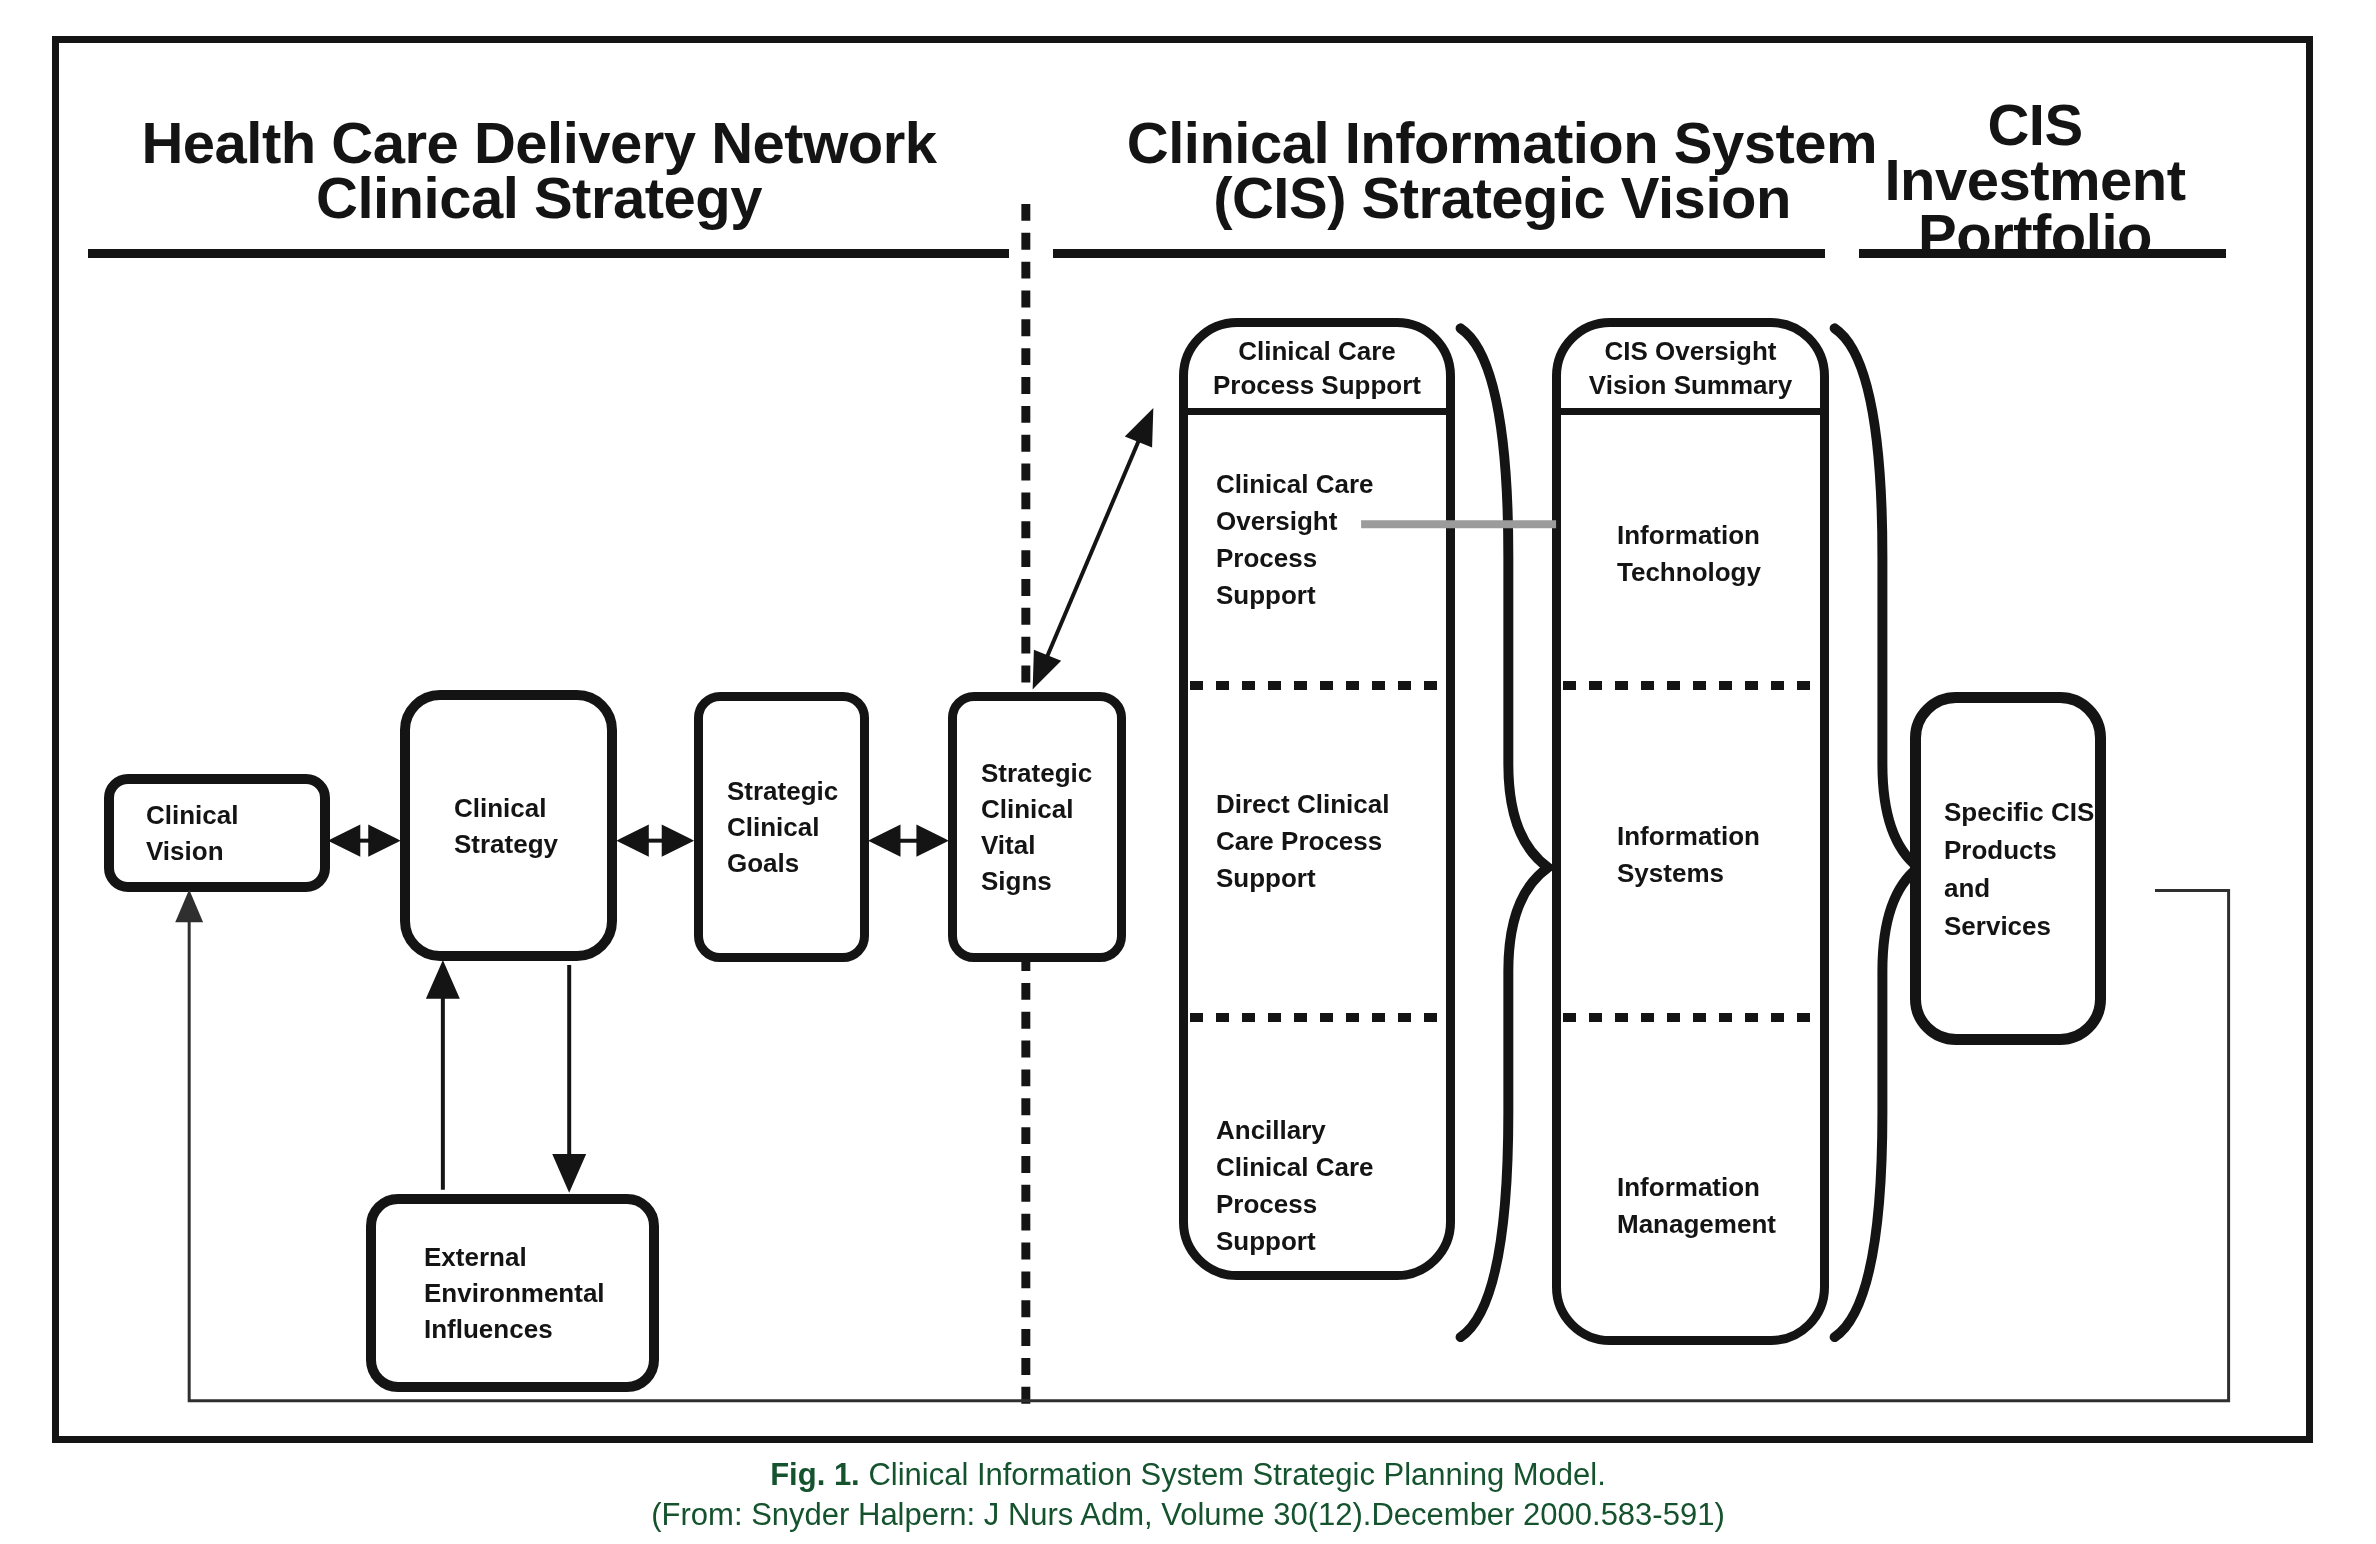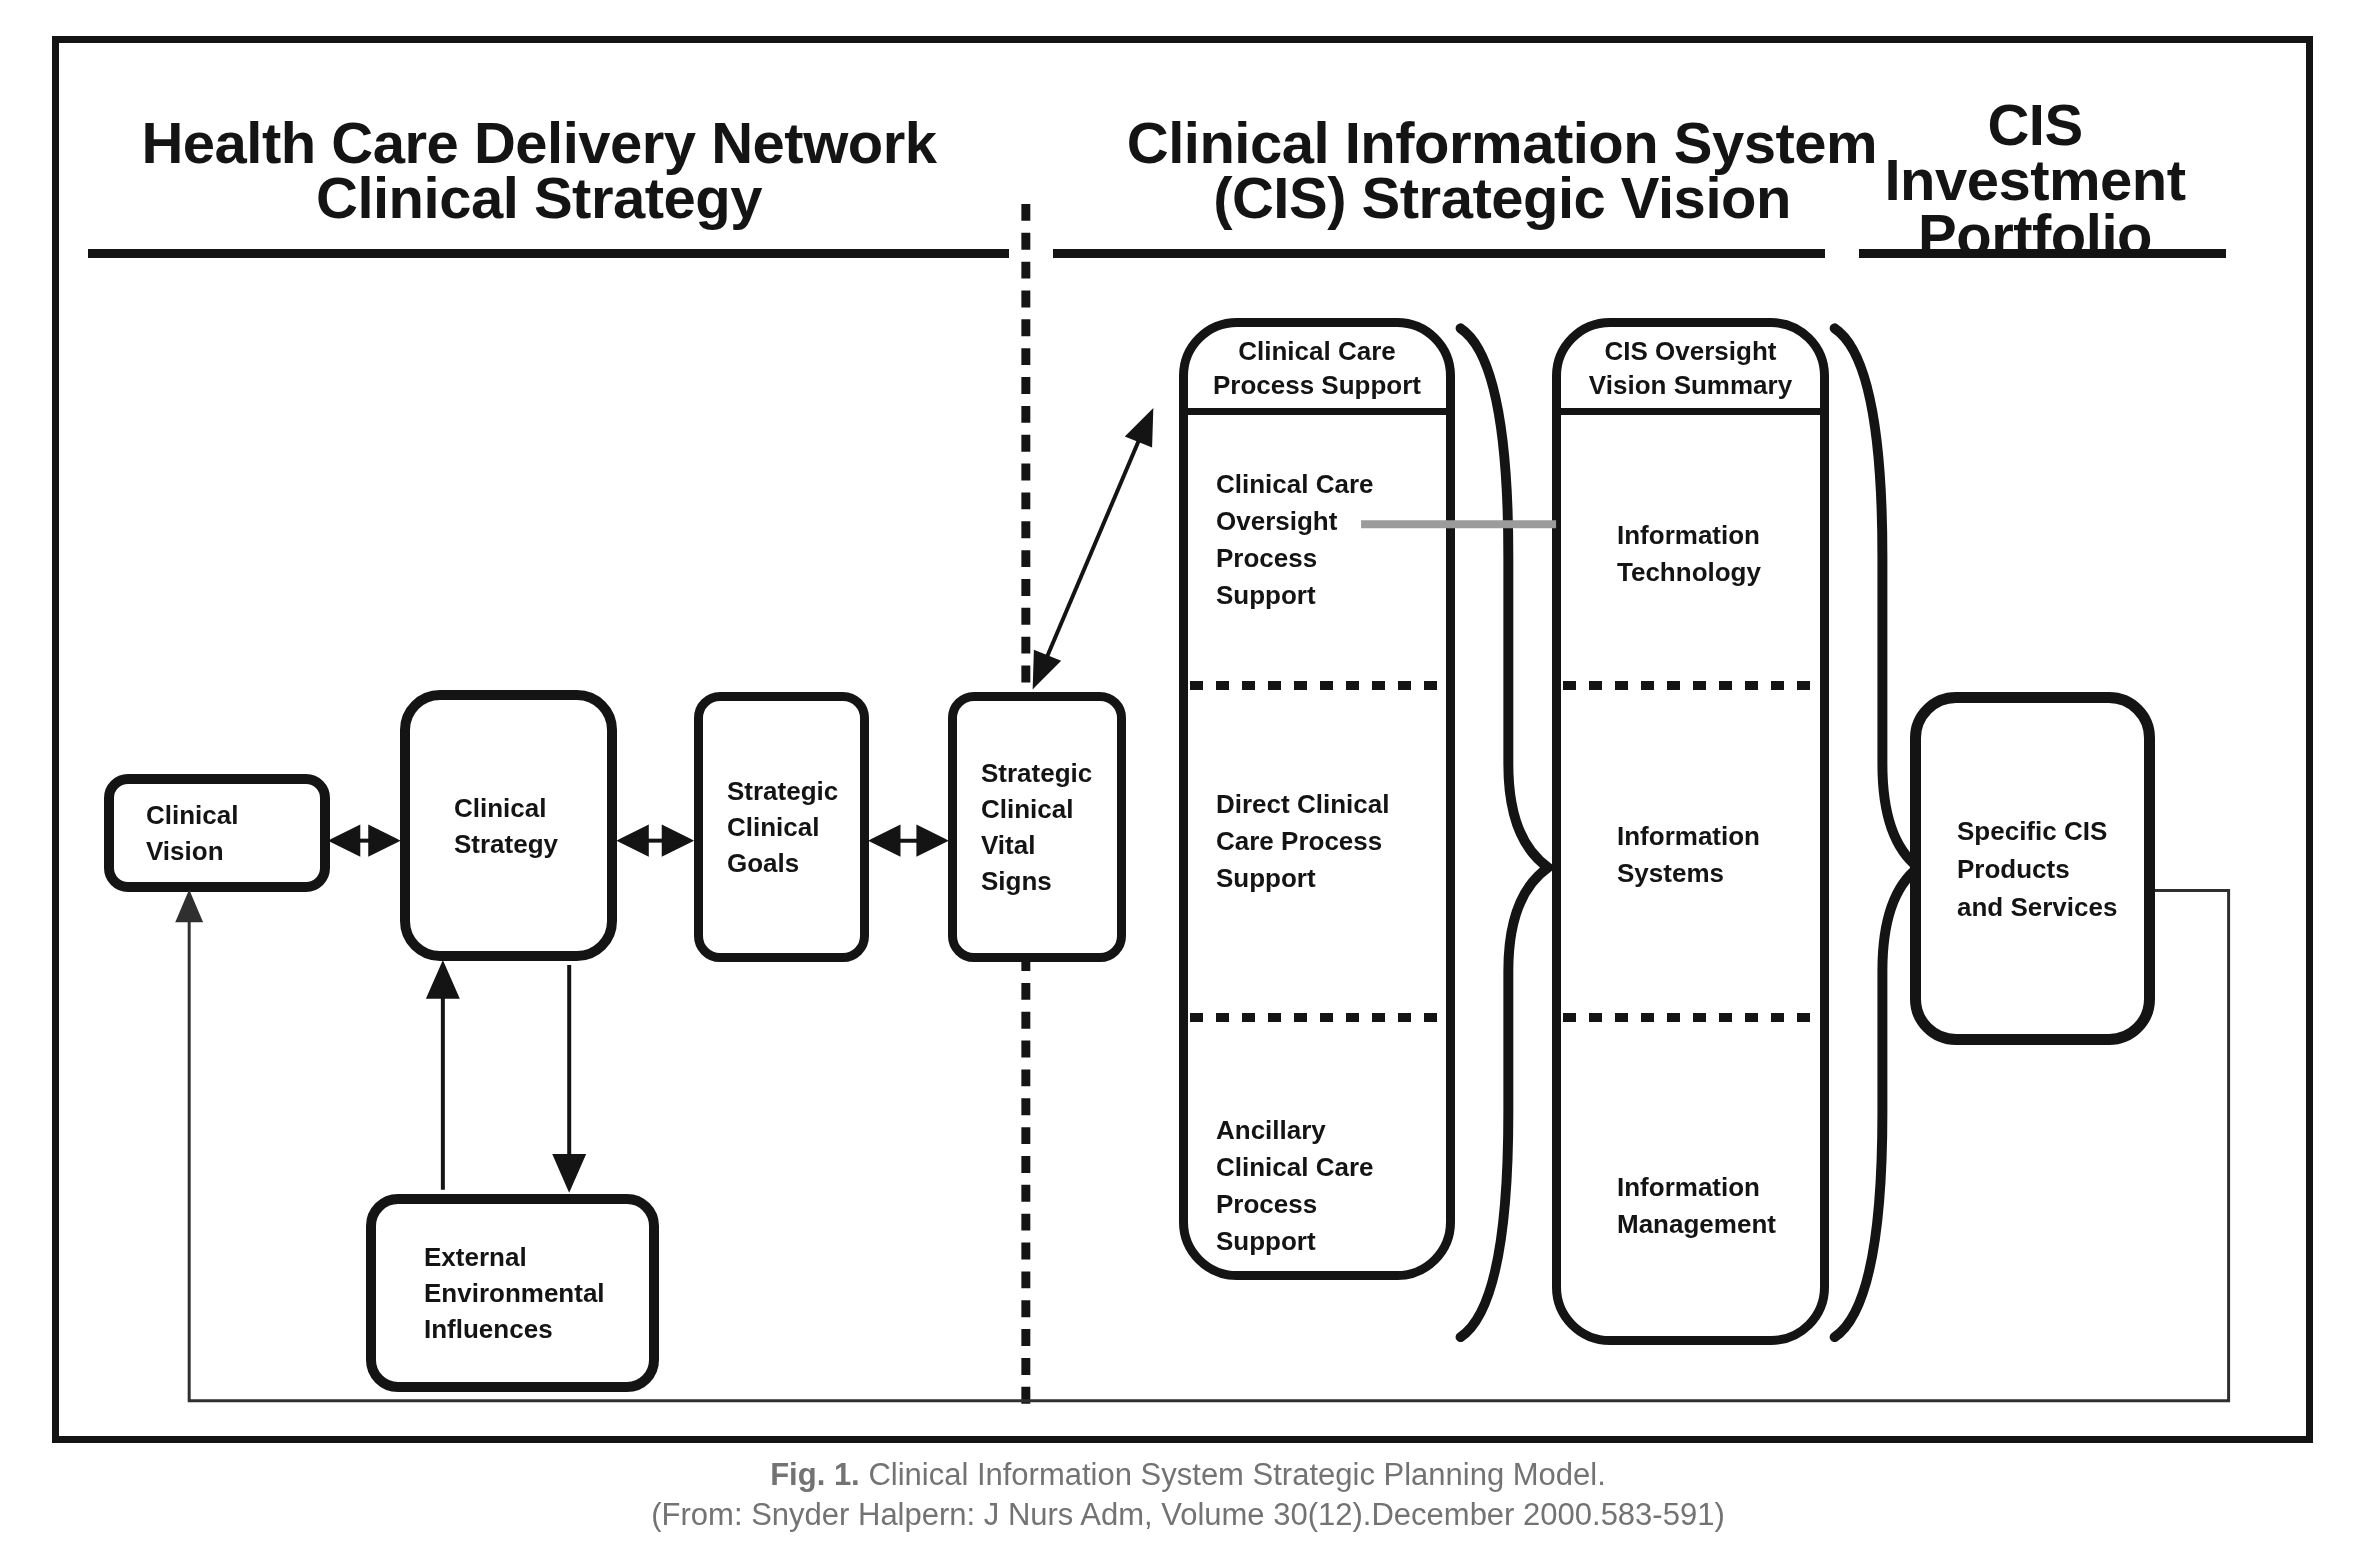--- a/index.html
+++ b/index.html
@@ -39,21 +39,21 @@
     border-bottom:7px solid var(--ink);white-space:pre-line;
   }
   .tbd{position:relative;width:100%;height:calc(100% - 88px);}
   .dots{
     position:absolute;left:2px;right:2px;height:9px;
     background:repeating-linear-gradient(90deg,var(--ink) 0 13px,transparent 13px 26px);
   }
   .sec{position:absolute;font-weight:bold;font-size:26px;line-height:37px;white-space:pre-line;}
   .caption{
     position:absolute;left:0;top:1455px;width:2376px;text-align:center;
-    font-size:31px;line-height:40px;z-index:2;color:#737373;
+    font-size:31px;line-height:40px;z-index:2;color:#14532d;
   }
   .caption b{font-weight:bold;}
 </style>
 </head>
 <body>
 
 <div class="stage">
 
   <svg class="layer" width="2376" height="1544" viewBox="0 0 2388 1552">
     <line x1="1031" y1="205" x2="1031" y2="1412" stroke="#141414" stroke-width="9" stroke-dasharray="17 12"></line>
@@ -96,21 +96,21 @@
 Vital
 Signs</span>
   </div>
 
   <div class="bx" style="left:366px;top:1194px;width:293px;height:198px;border-radius:32px;padding-left:48px;border-width:10px">
     <span>External
 Environmental
 Influences</span>
   </div>
 
-  <div class="bx" style="left:1910px;top:692px;width:245px;height:353px;border-radius:46px;padding-left:36px;border-width:11px;line-height:38px">
+  <div class="bx" style="left:1910px;top:692px;width:196px;height:353px;border-radius:46px;padding-left:23px;border-width:11px;line-height:38px">
     <span>Specific CIS
 Products
 and Services</span>
   </div>
 
   <div class="tall" style="left:1179px;top:318px;width:276px;height:962px">
     <div class="thd">Clinical Care
 Process Support</div>
     <div class="tbd">
       <div class="sec" style="left:28px;top:51px">Clinical Care

